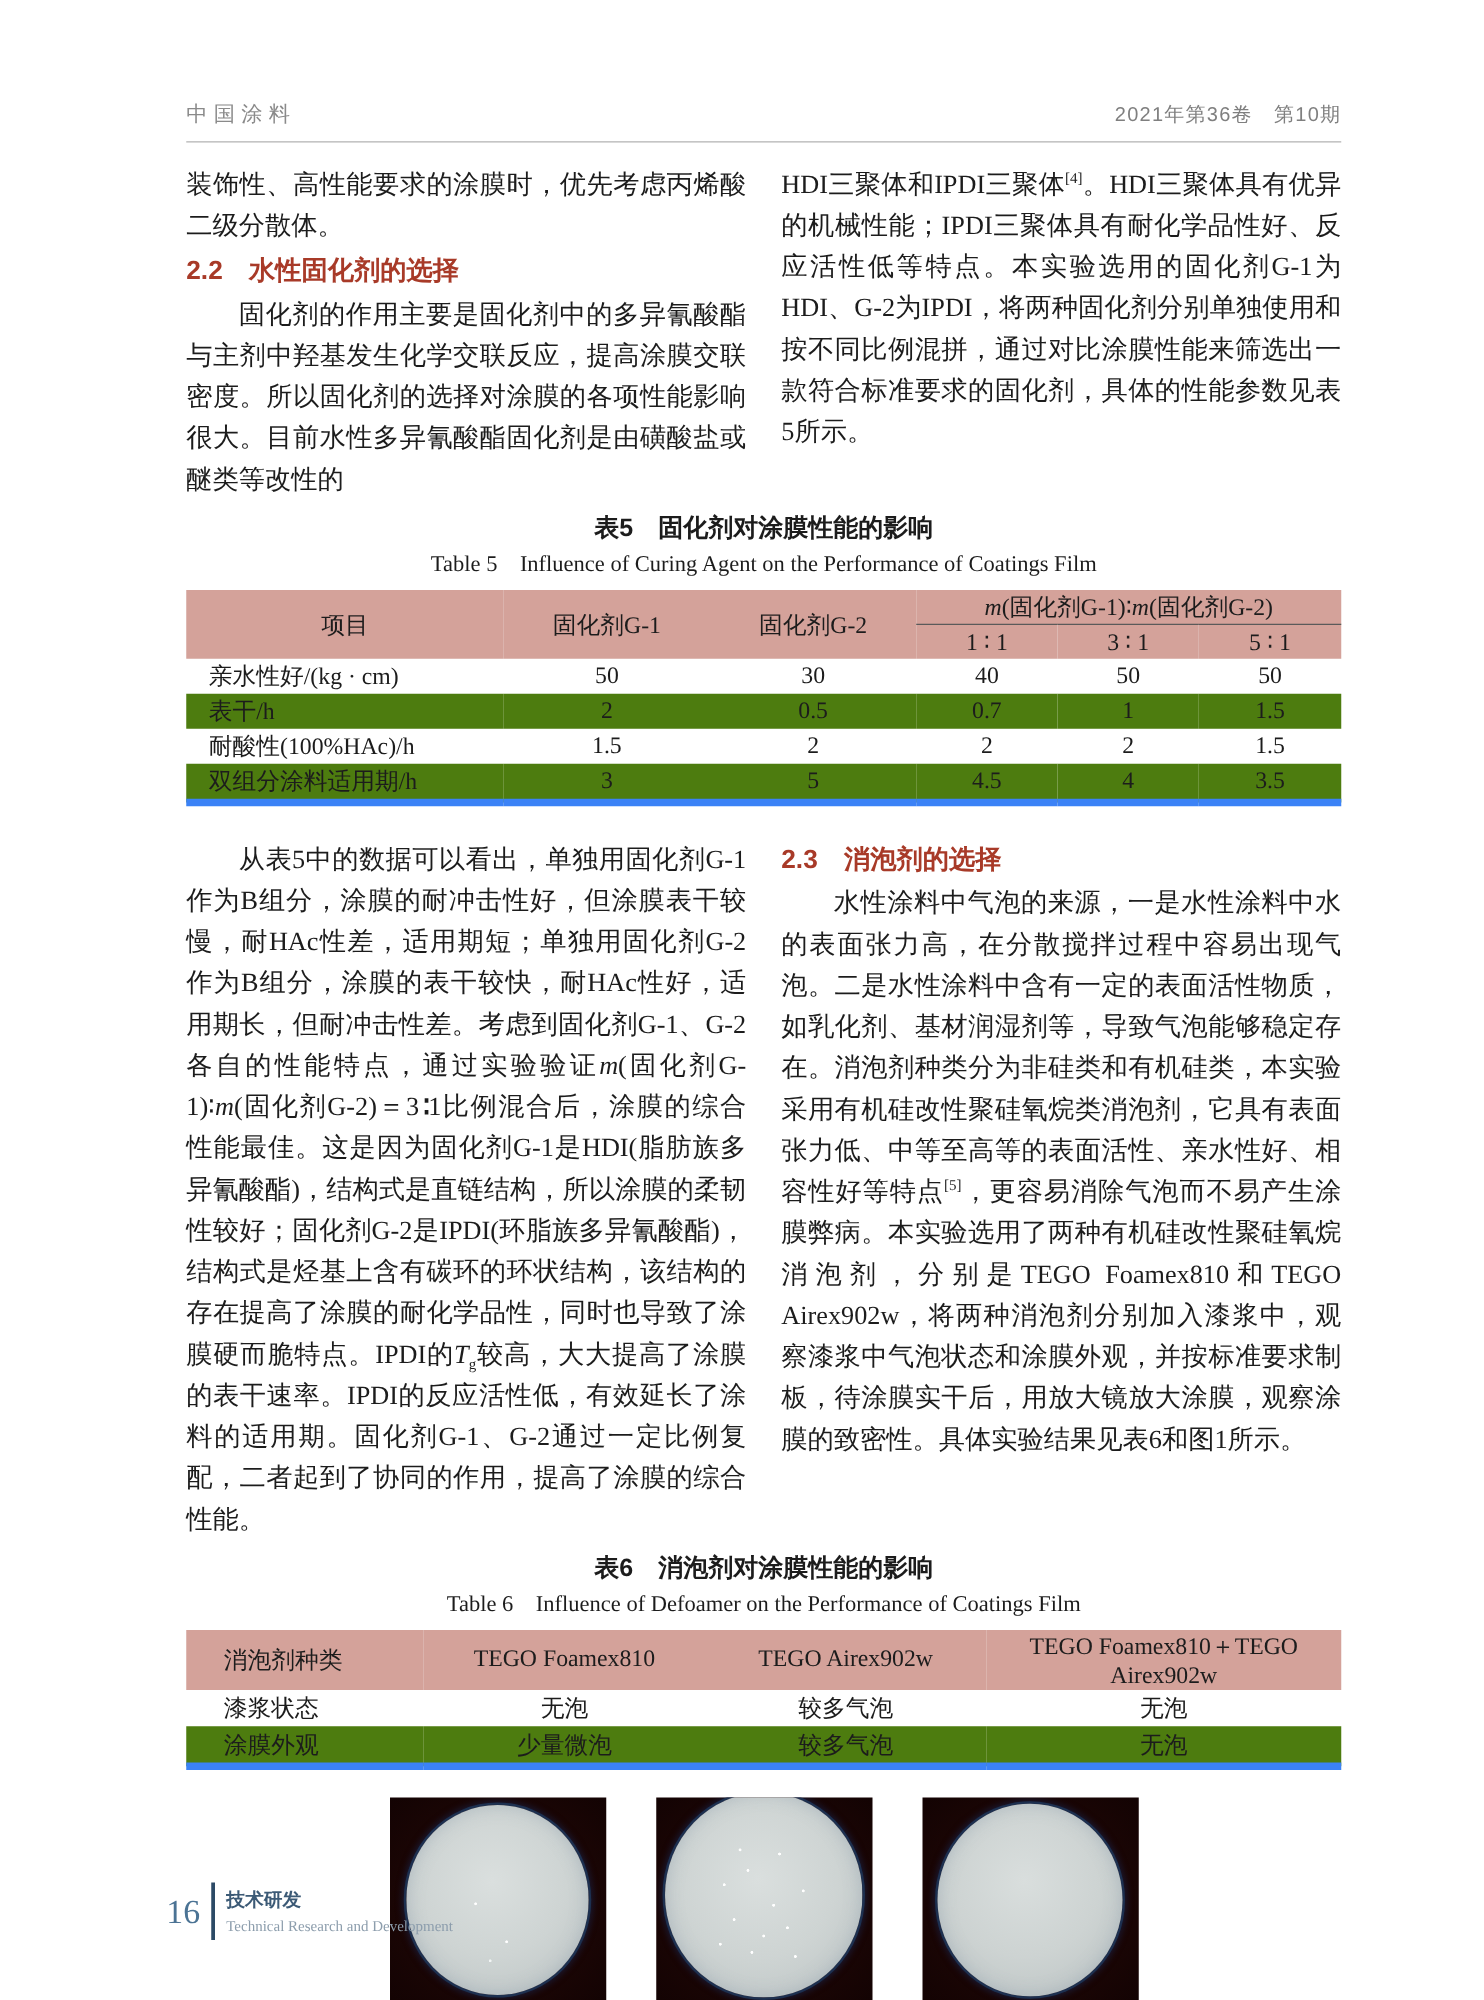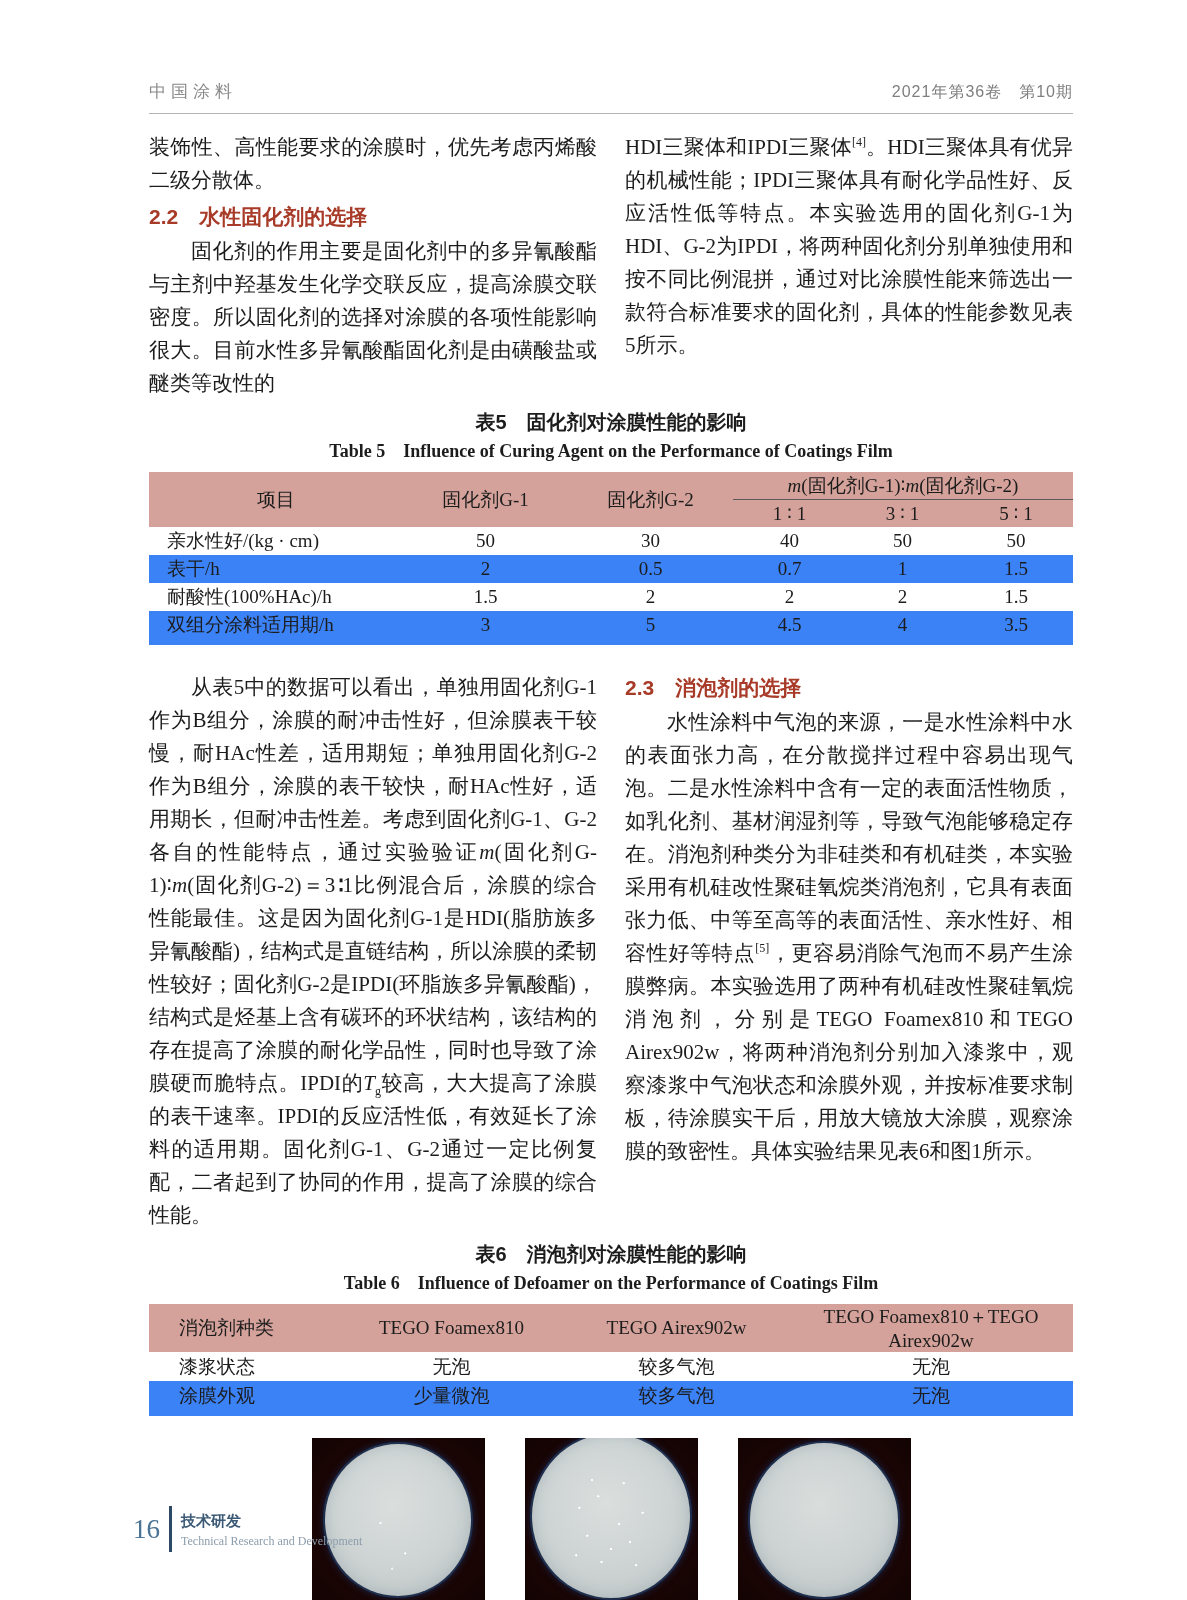--- a/index.html
+++ b/index.html
@@ -29,28 +29,28 @@
     font-family:"Liberation Sans","DejaVu Sans",sans-serif;
     font-weight:bold;font-size:21px;color:#a83a28;
     margin:3px 0 2px 0;line-height:33px;text-align:left;
   }
   sup.fn{font-size:12px;vertical-align:super;line-height:0;}
   .it{font-style:italic;}
   sub.sm{font-size:12px;vertical-align:sub;line-height:0;}
 
   
   .tcap-zh{font-family:"Liberation Sans","DejaVu Sans",sans-serif;font-weight:bold;font-size:20px;text-align:center;margin-top:9px;}
-  .tcap-en{font-family:"Liberation Serif","DejaVu Serif",serif;font-weight:bold;font-size:18px;text-align:center;margin-top:3px;}
+  .tcap-en{font-family:"Liberation Serif","DejaVu Serif",serif;font-weight:normal;font-size:18px;text-align:center;margin-top:3px;}
 
   
   table.dt{width:924px;border-collapse:collapse;table-layout:fixed;margin-top:9px;
            font-size:19px;border-bottom:6px solid #3b82f6;}
   table.dt th,table.dt td{font-weight:normal;padding:0;}
   .hdr{background:#d4a29a;}
-  .rowp{background:#3b82f6;border-radius:13px;}
+  .rowp{background:#4d7c0f;border-radius:13px;}
   .t5 th{height:27px;text-align:center;}
   .t5 td{height:28px;text-align:center;}
   .t5 td.lbl{text-align:left;padding-left:18px;}
   .ratio-th{border-bottom:1px solid #5a5a5a;}
   .t6 td,.t6 th{height:29px;text-align:center;}
   .t6 td.lbl,.t6 th.lbl{text-align:left;padding-left:30px;}
 
   
   .scopes{display:flex;justify-content:center;gap:40px;margin-top:22px;}
   .scope{

